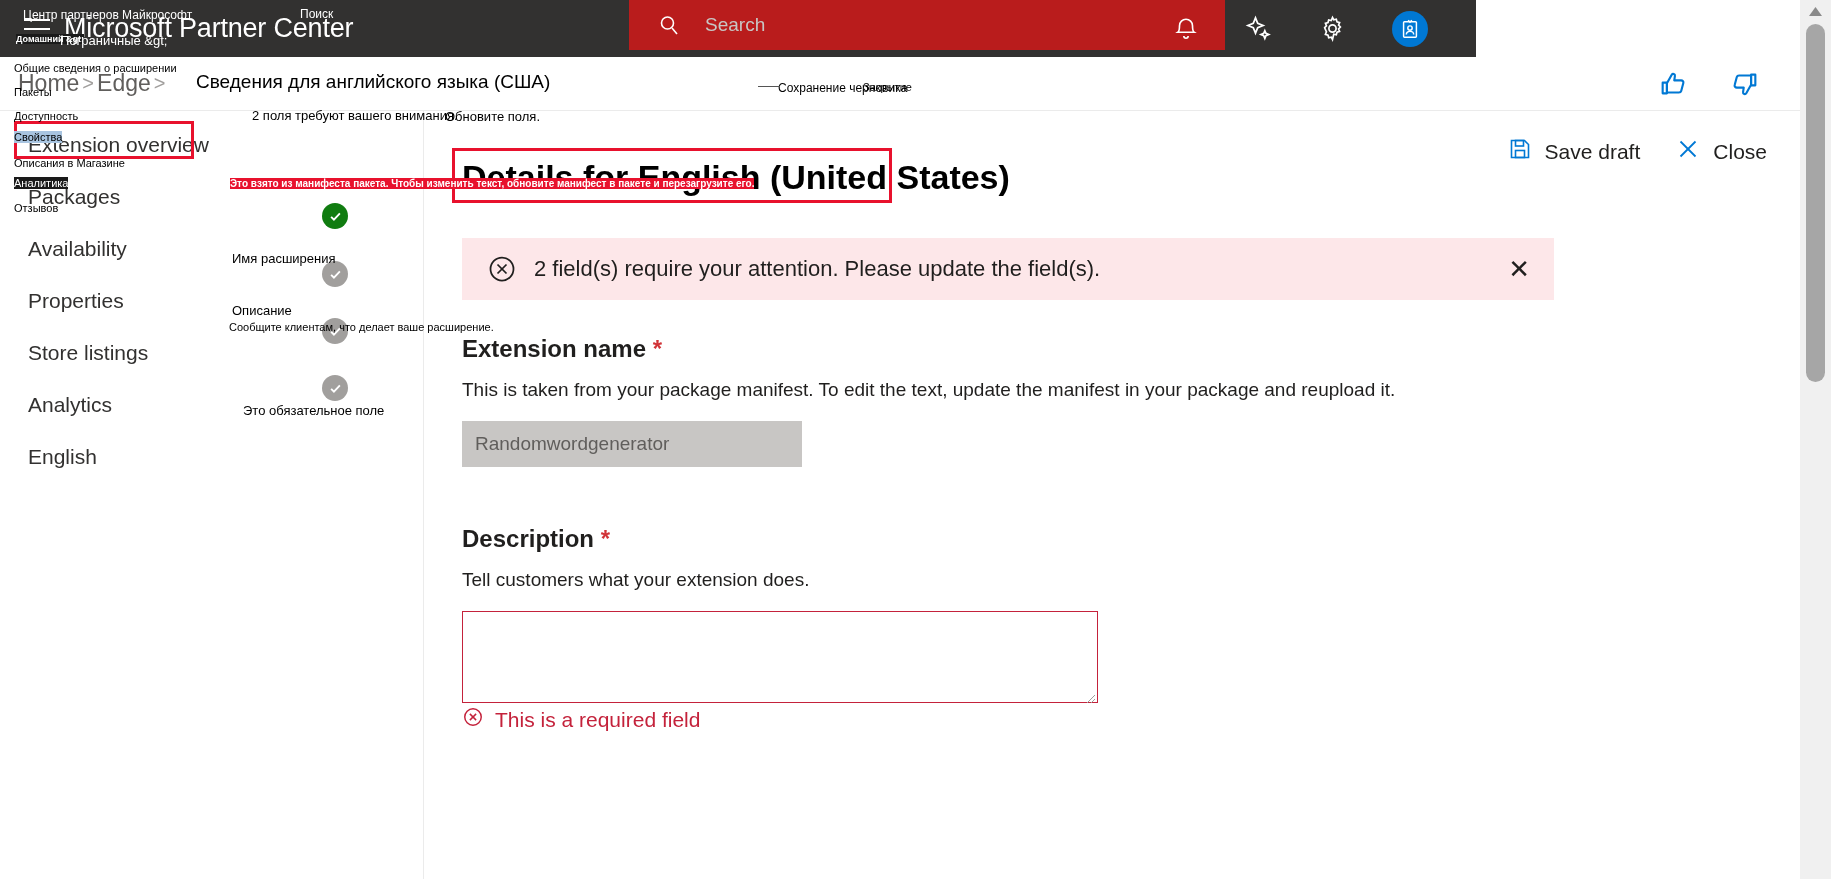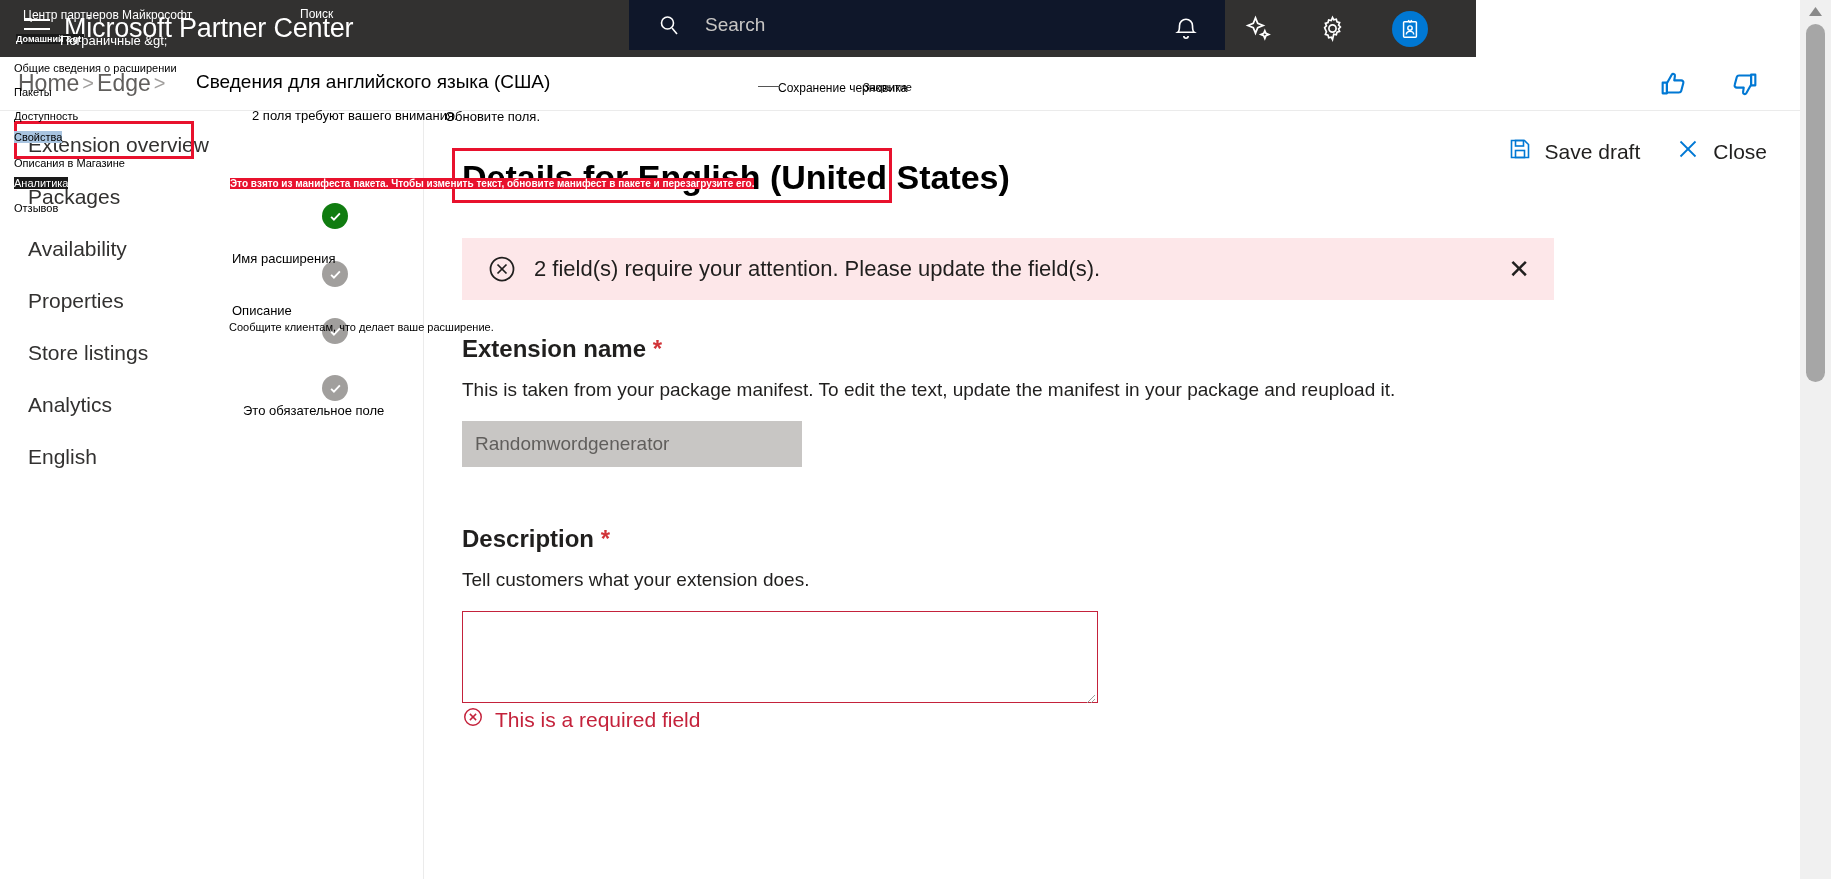--- a/index.html
+++ b/index.html
@@ -25,21 +25,21 @@
   }
   .hamburger span { display: block; height: 2px; background: #ffffff; width: 100%; }
   .brand {
     color: #ffffff; font-size: 27px; font-weight: 400;
     letter-spacing: -0.2px; white-space: nowrap;
     margin-left: 4px;
   }
   .searchwrap {
     position: absolute; left: 629px; top: 0;
     width: 596px; height: 50px;
-    background: #0f172a;
+    background: #b91c1c;
     display: flex; align-items: center; text-align: center;
   }
   .search-icon { margin-left: 28px; display: flex; align-items: center; }
   .search-ph { color: #c8c6c4; font-size: 19px; margin-left: 24px; }
   .topicons {
     position: absolute; right: 48px; top: 0; height: 57px;
     display: flex; align-items: center; gap: 46px;
   }
   .ticon { cursor: pointer; display: flex; align-items: center; justify-content: center; }
   .avatar {

